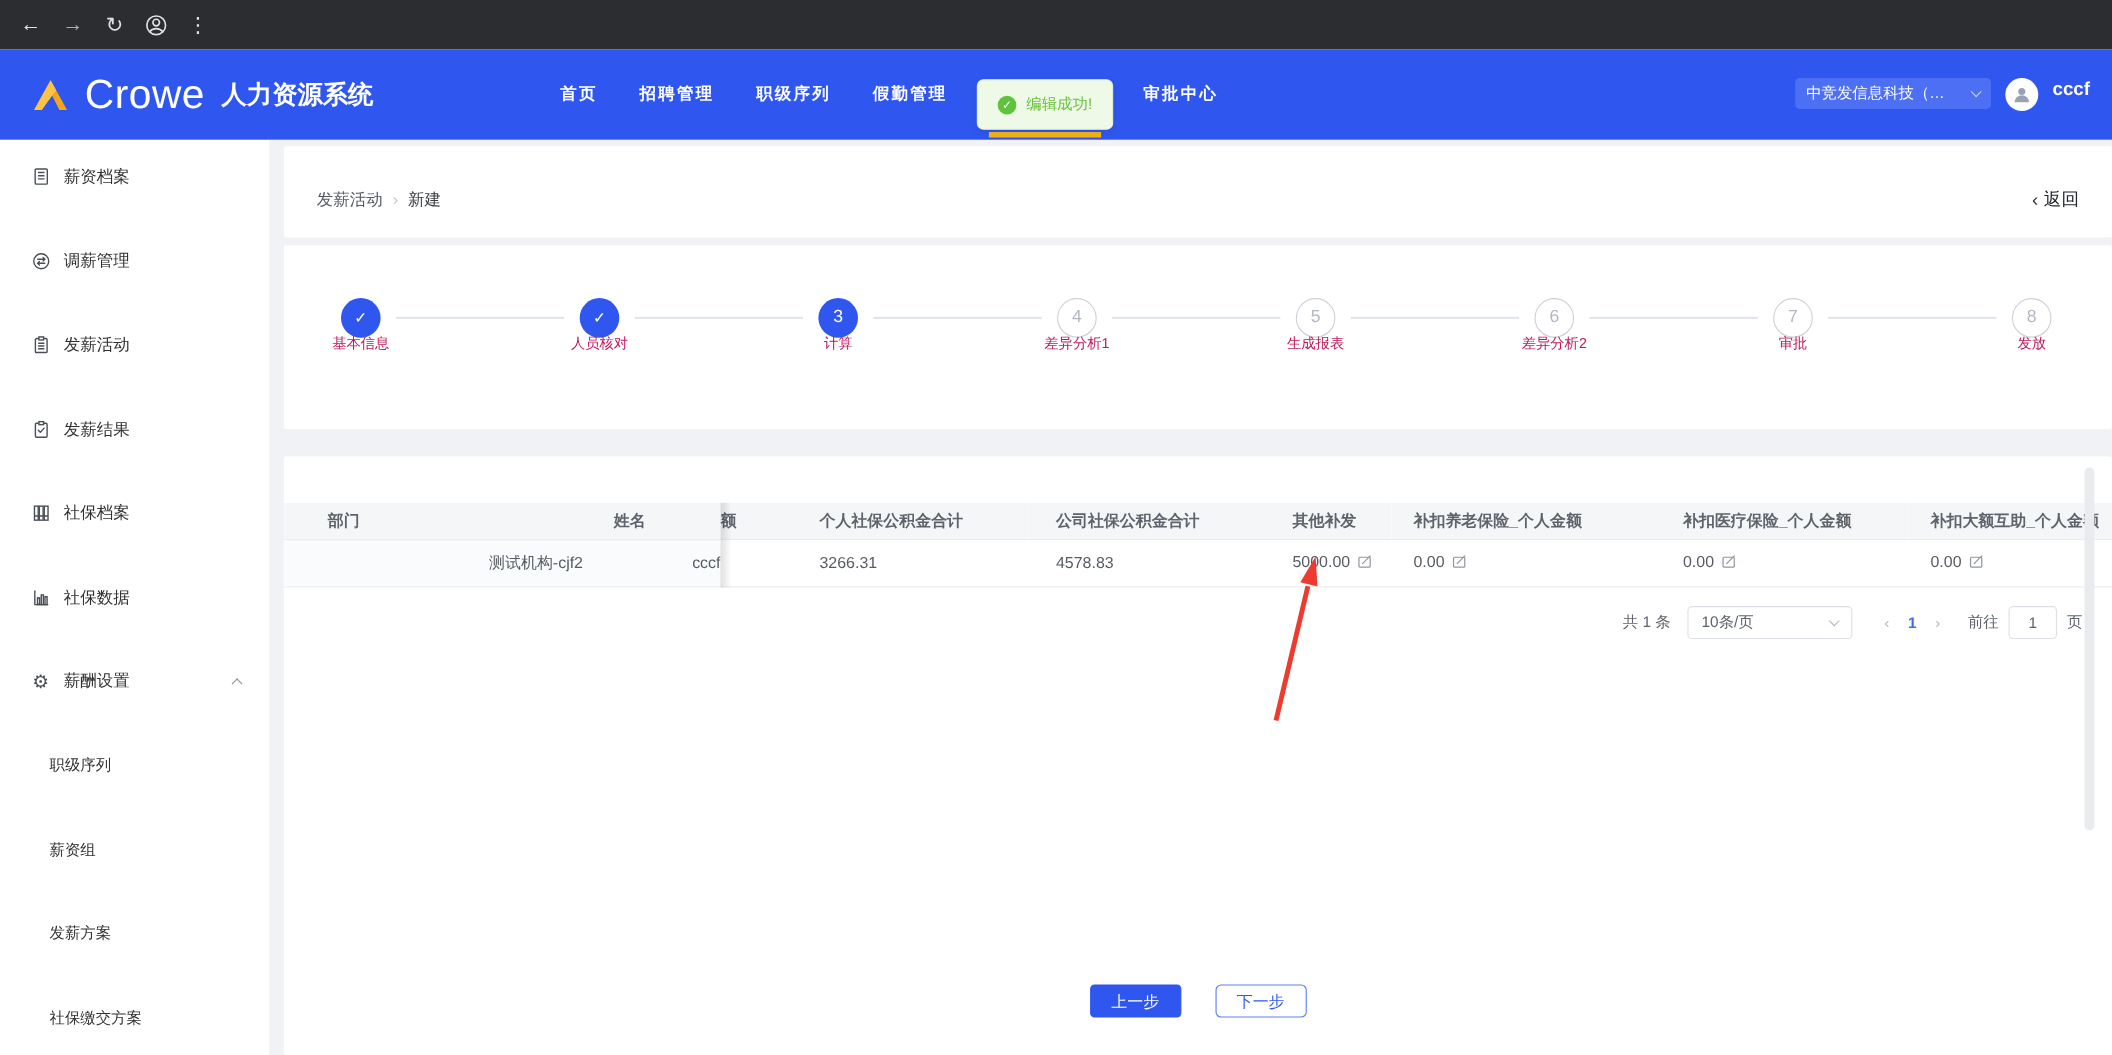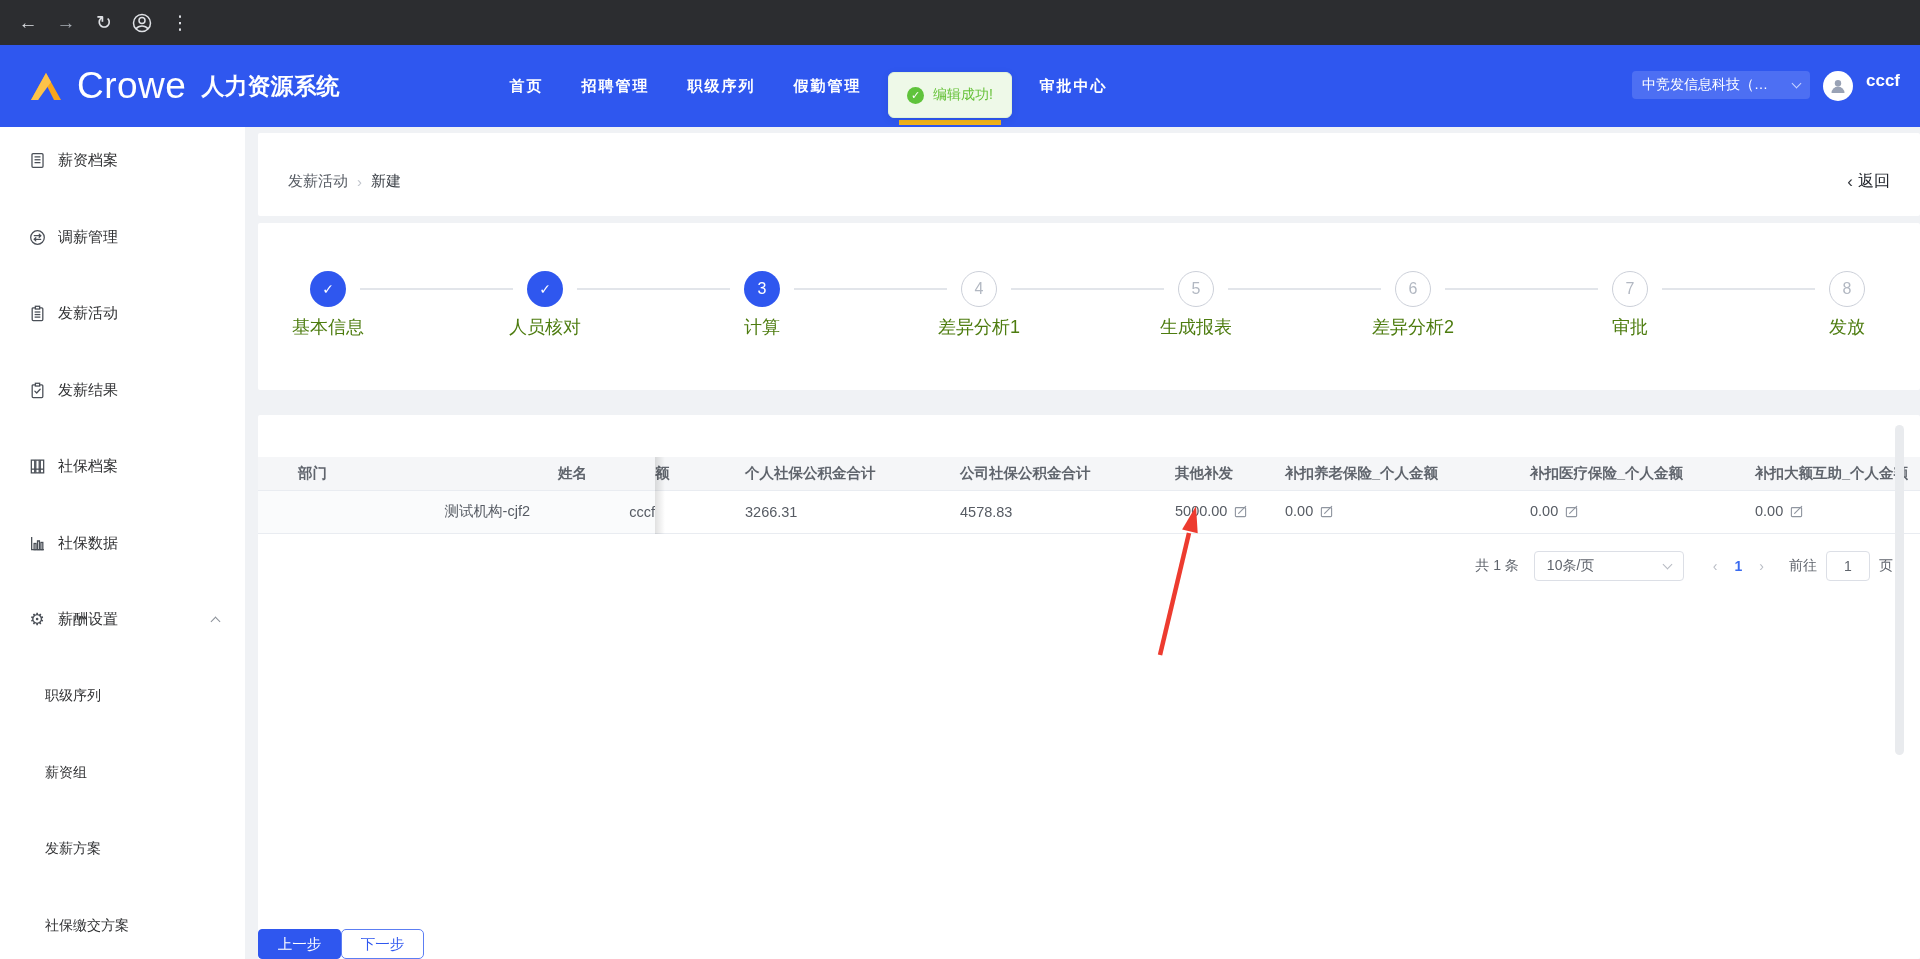--- a/index.html
+++ b/index.html
@@ -59,22 +59,22 @@
   .back-link { margin-left:auto; display:flex; align-items:center; gap:5px; color:#20242b; font-size:16px; cursor:pointer; }
   .back-link .lt { font-size:17px; color:#33373d; }
 
   .steps-panel { height:167px; margin-bottom:25px; padding:48px 55px 0 52px; }
   .steps-row { display:flex; align-items:flex-start; }
   .step { position:relative; width:36px; flex:none; }
   .circle { width:36px; height:36px; border-radius:50%; display:flex; align-items:center; justify-content:center; font-size:16px; }
   .circle.filled { background:#2f57ef; color:#fff; }
   .circle.pending { background:#fff; border:1.5px solid #ccd0d9; color:#b2b8c2; }
   .circle .check-glyph { font-size:14px; }
-  .step-label { position:absolute; top:44px; left:50%; transform:translateX(-50%); white-space:nowrap;
-                font-size:18px; color:#4d7c0f; }
+  .step-label { position:absolute; top:32px; left:50%; transform:translateX(-50%); white-space:nowrap;
+                font-size:13px; color:#be185d; }
   .connector { flex:1; height:1.5px; background:#e2e5ea; margin:17px 14px 0 14px; }
 
   .content-panel { flex:1; padding-top:42px; display:flex; flex-direction:column; position:relative; overflow:hidden; }
   .table-wrap { position:relative; }
   table { width:100%; border-collapse:collapse; table-layout:fixed; }
   th { height:33px; background:#f5f6f8; font-size:14.5px; color:#5f646c; font-weight:700; text-align:left;
        border-bottom:1px solid #e9ecf1; white-space:nowrap; overflow:hidden; }
   td { height:43px; font-size:14.5px; color:#565b63; border-bottom:1px solid #e9ecf1; white-space:nowrap; overflow:hidden; }
   .c0 { padding-left:40px; } .c1 { padding-left:28px; } .c2 { padding-left:0; }
   .c3,.c4,.c5 { padding-left:25px; } .c6,.c7,.c8 { padding-left:20px; }
@@ -91,21 +91,21 @@
   .size-select .chev2 { width:7px; height:7px; border-right:1.5px solid #b6bac2; border-bottom:1.5px solid #b6bac2;
                         transform:rotate(45deg); margin-left:auto; margin-top:-3px; }
   .pg-arrow { color:#b9bdc5; padding:0 11px; font-size:14px; cursor:pointer; }
   .pg-num { color:#3a6bf0; font-weight:700; padding:0 6px; cursor:pointer; }
   .goto-label { margin-left:14px; margin-right:9px; }
   .goto-input { width:44px; height:30px; border:1px solid #dcdfe6; border-radius:4px; text-align:center;
                 color:#5f646c; font-size:14px; margin-right:9px; font-family:inherit; }
   .pg-unit { }
 
   .spacer { flex:1; }
-  .actions { display:flex; gap:0; }
+  .actions { display:flex; justify-content:center; gap:31px; margin-bottom:34px; }
   .btn { height:30px; width:83px; border-radius:4px; font-size:14.5px; cursor:pointer; font-family:inherit; }
   .btn-prev { background:#2f57ef; border:1px solid #2f57ef; color:#fff; }
   .btn-next { background:#fff; border:1px solid #5c7ef3; color:#2f57ef; border-radius:5px; }
 
   .scroll-strip { position:absolute; right:16px; top:10px; width:9px; height:330px; background:#e9ebee; border-radius:5px; }
 
   .arrow-overlay { position:fixed; left:0; top:0; width:1920px; height:959px; pointer-events:none; z-index:50; }
 </style>
 </head>
 <body>

